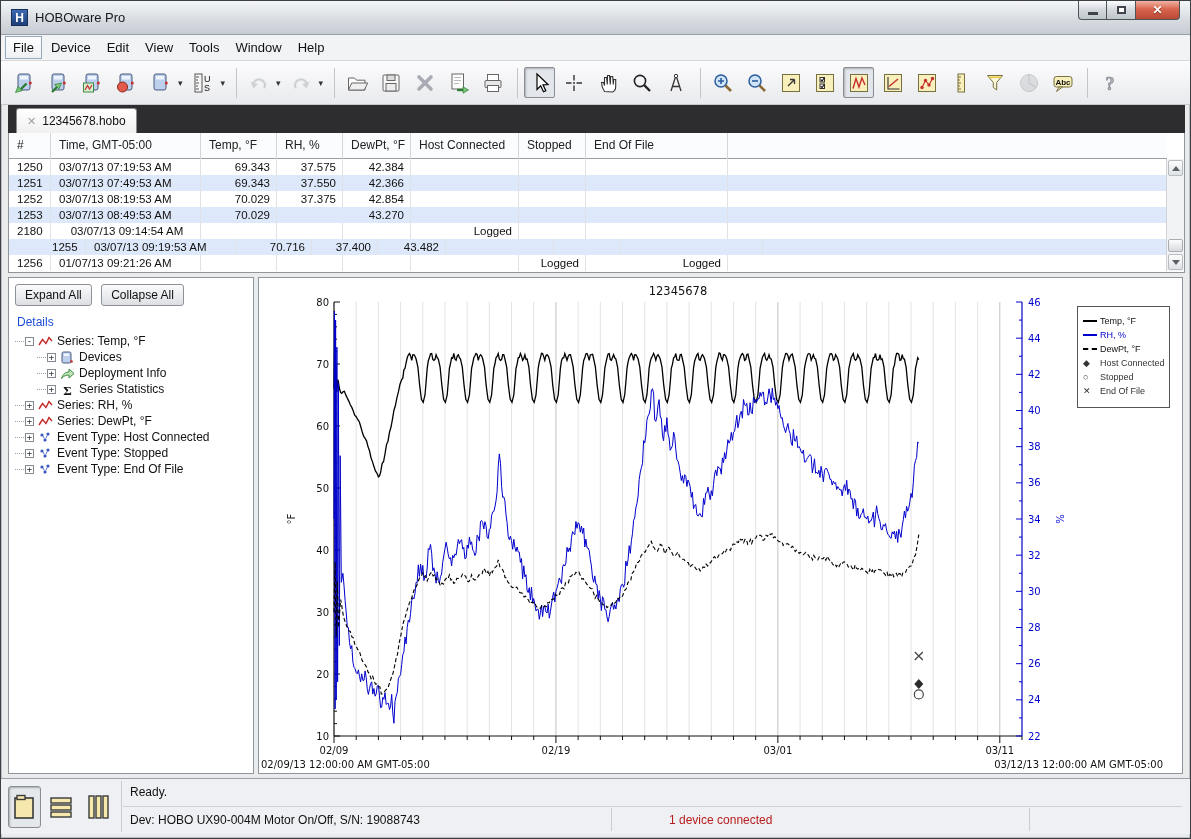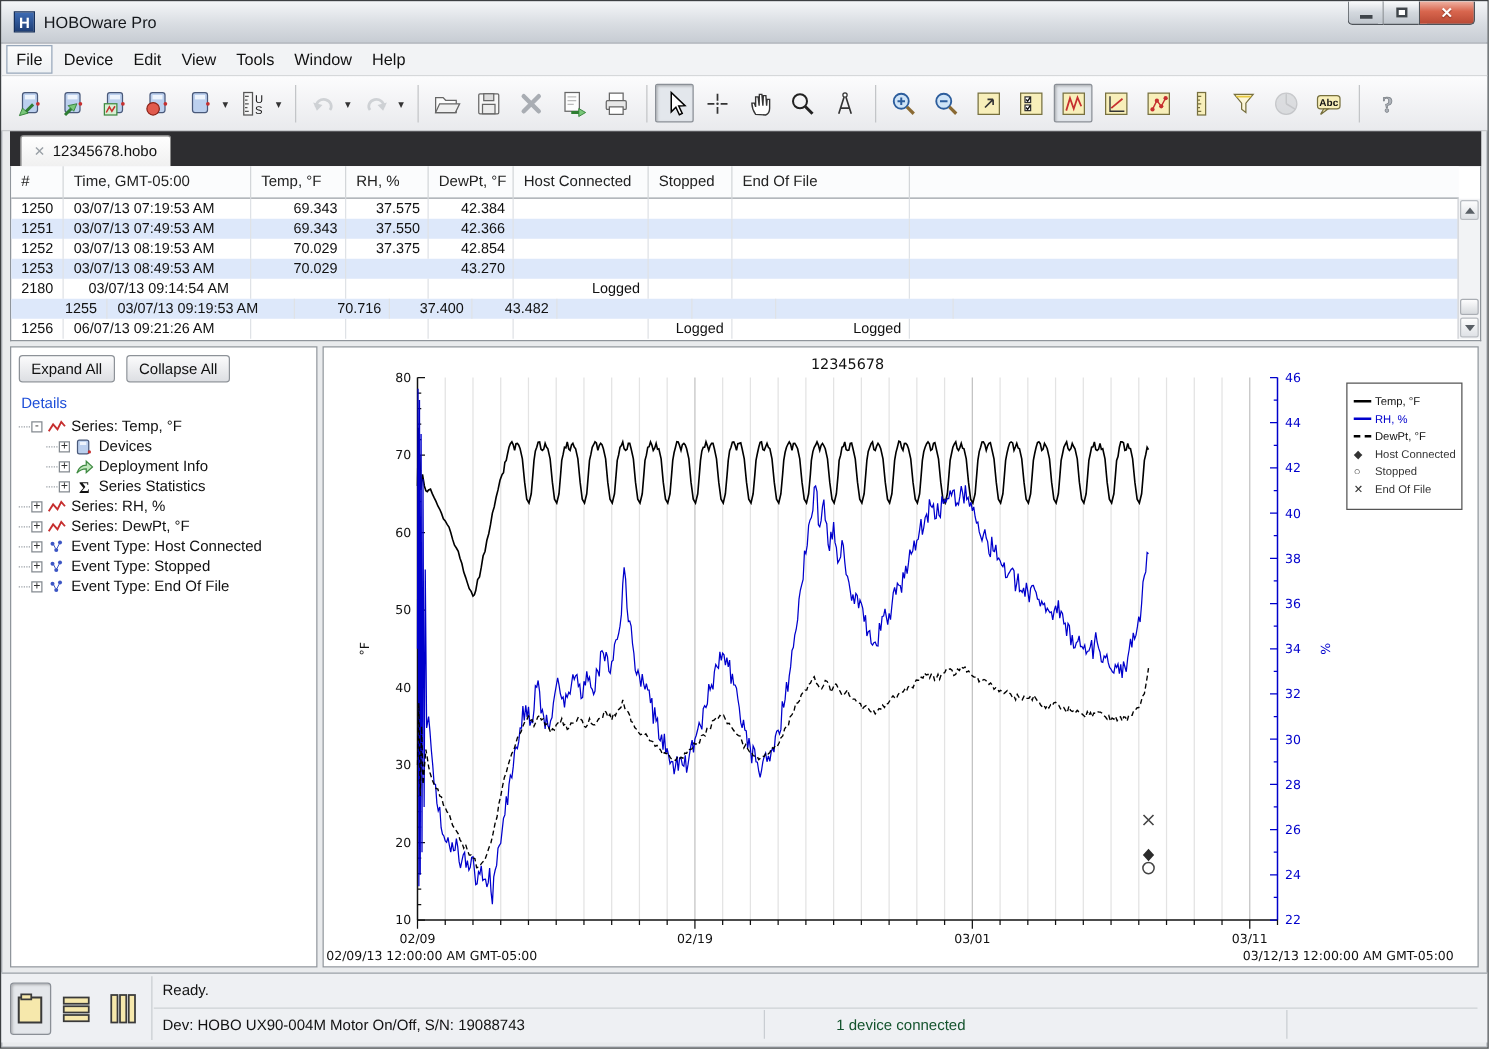--- a/index.html
+++ b/index.html
@@ -88,21 +88,21 @@
   
   .statusbar{position:absolute;left:0;top:777px;width:100%;height:56px;background:#eef0f3;border-top:1px solid #9aa0a6;}
   .layoutbox{position:absolute;left:7px;top:3px;width:110px;height:49px;display:flex;align-items:center;}
   .lay-btn{width:36px;height:42px;display:flex;align-items:center;justify-content:center;margin-right:4px;border:1px solid transparent;}
   .lay-btn.active{border:1px solid #8a8f96;border-radius:3px;background:#e4e7eb;box-shadow:inset 1px 1px 2px rgba(0,0,0,.25);}
   .status-vsep{position:absolute;left:120px;top:2px;width:1px;height:51px;background:#c9cdd2;}
   .status-ready{position:absolute;left:129px;top:6px;font-size:12px;color:#111;}
   .status-hdiv{position:absolute;left:122px;top:27px;right:8px;height:1px;background:#cdd1d5;}
   .status-dev{position:absolute;left:129px;top:34px;font-size:12px;color:#111;}
   .ssep2{position:absolute;top:29px;width:1px;height:23px;background:#c9cdd2;}
-  .status-conn{position:absolute;left:668px;top:34px;font-size:12px;color:#14532d;}
+  .status-conn{position:absolute;left:668px;top:34px;font-size:12px;color:#b91c1c;}
 </style>
 </head>
 <body>
 
 <div class="window">
 
   <div class="titlebar">
     <div class="app-icon">H</div>
     <span class="title-text">HOBOware Pro</span>
     <div class="winbtns">
@@ -426,21 +426,21 @@
           <div class="td right" style="width: 76px;">70.716</div>
           <div class="td right" style="width: 66px;">37.400</div>
           <div class="td right" style="width: 68px;">43.482</div>
           <div class="td right" style="width: 108px;"></div>
           <div class="td right" style="width: 67px;"></div>
           <div class="td right" style="width: 142px;"></div>
           <div class="td" style="flex: 1 1 0%; border-right: none;"></div>
         </div>
         <div class="tr">
           <div class="td" style="width: 42px;">1256</div>
-          <div class="td" style="width: 150px;">06/07/13 09:21:26 AM</div>
+          <div class="td" style="width: 150px;">01/07/13 09:21:26 AM</div>
           <div class="td right" style="width: 76px;"></div>
           <div class="td right" style="width: 66px;"></div>
           <div class="td right" style="width: 68px;"></div>
           <div class="td right" style="width: 108px;"></div>
           <div class="td right" style="width: 67px;">Logged</div>
           <div class="td right" style="width: 142px;">Logged</div>
           <div class="td" style="flex: 1 1 0%; border-right: none;"></div>
         </div>
       </div>
     <div class="vscroll">

